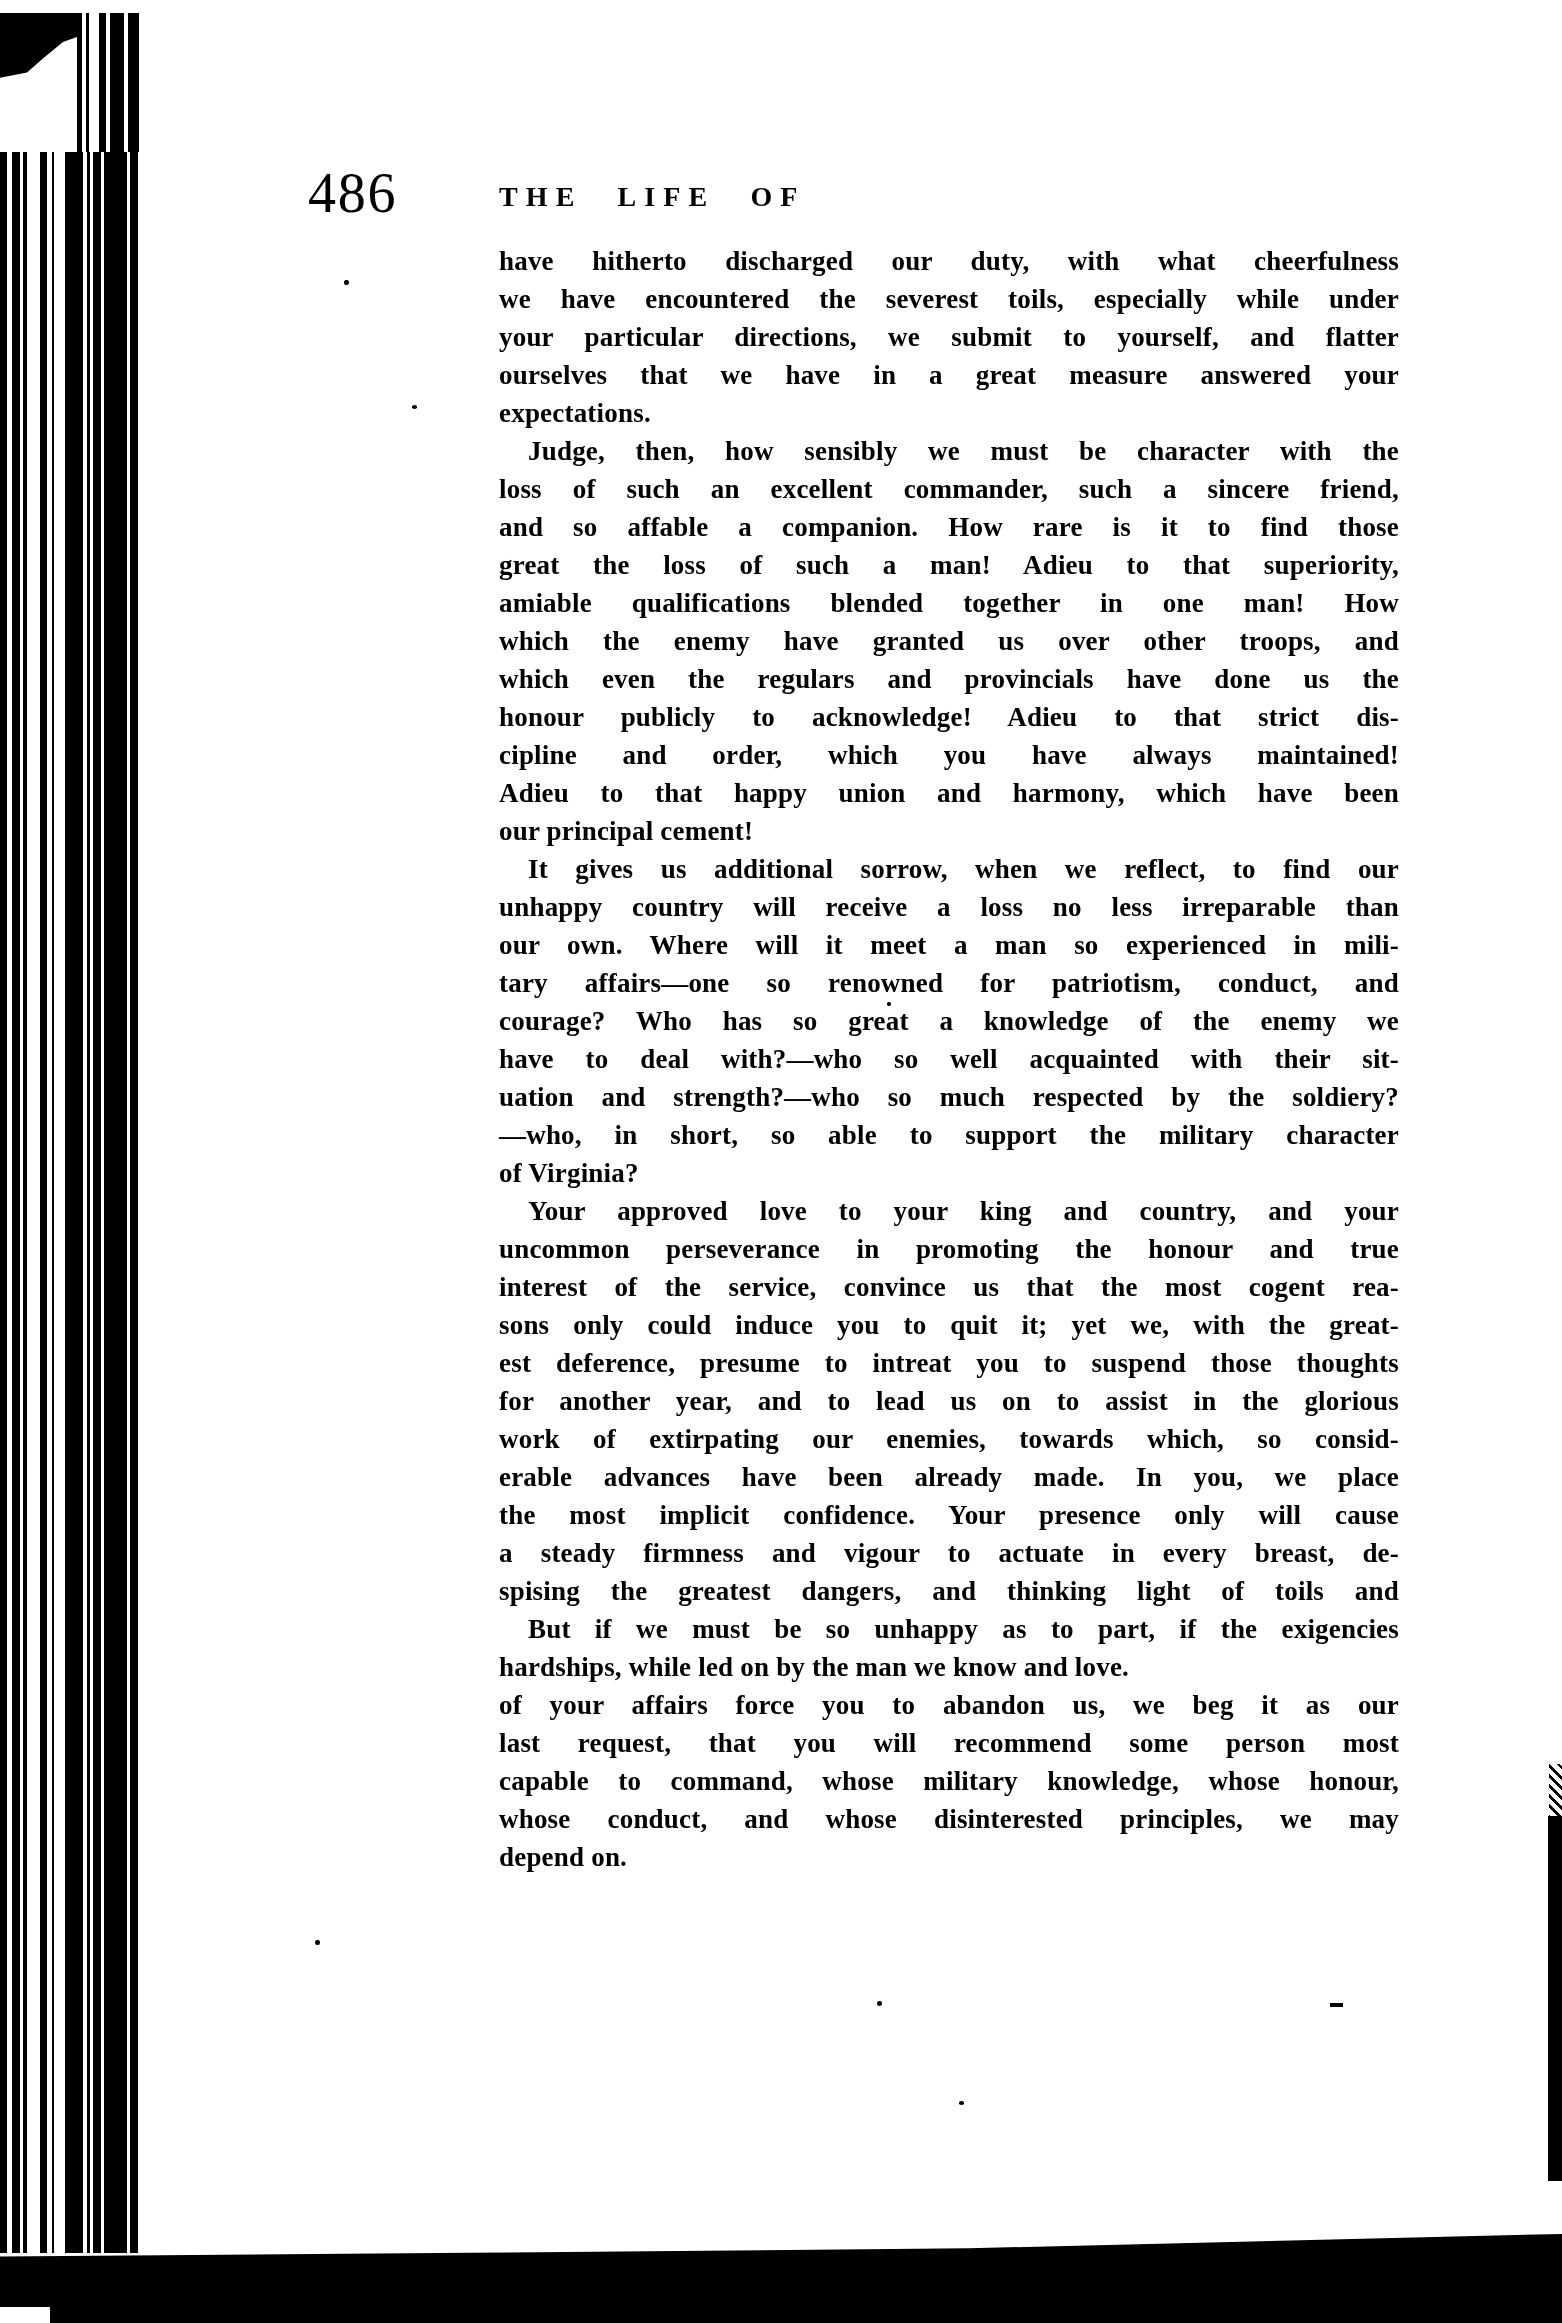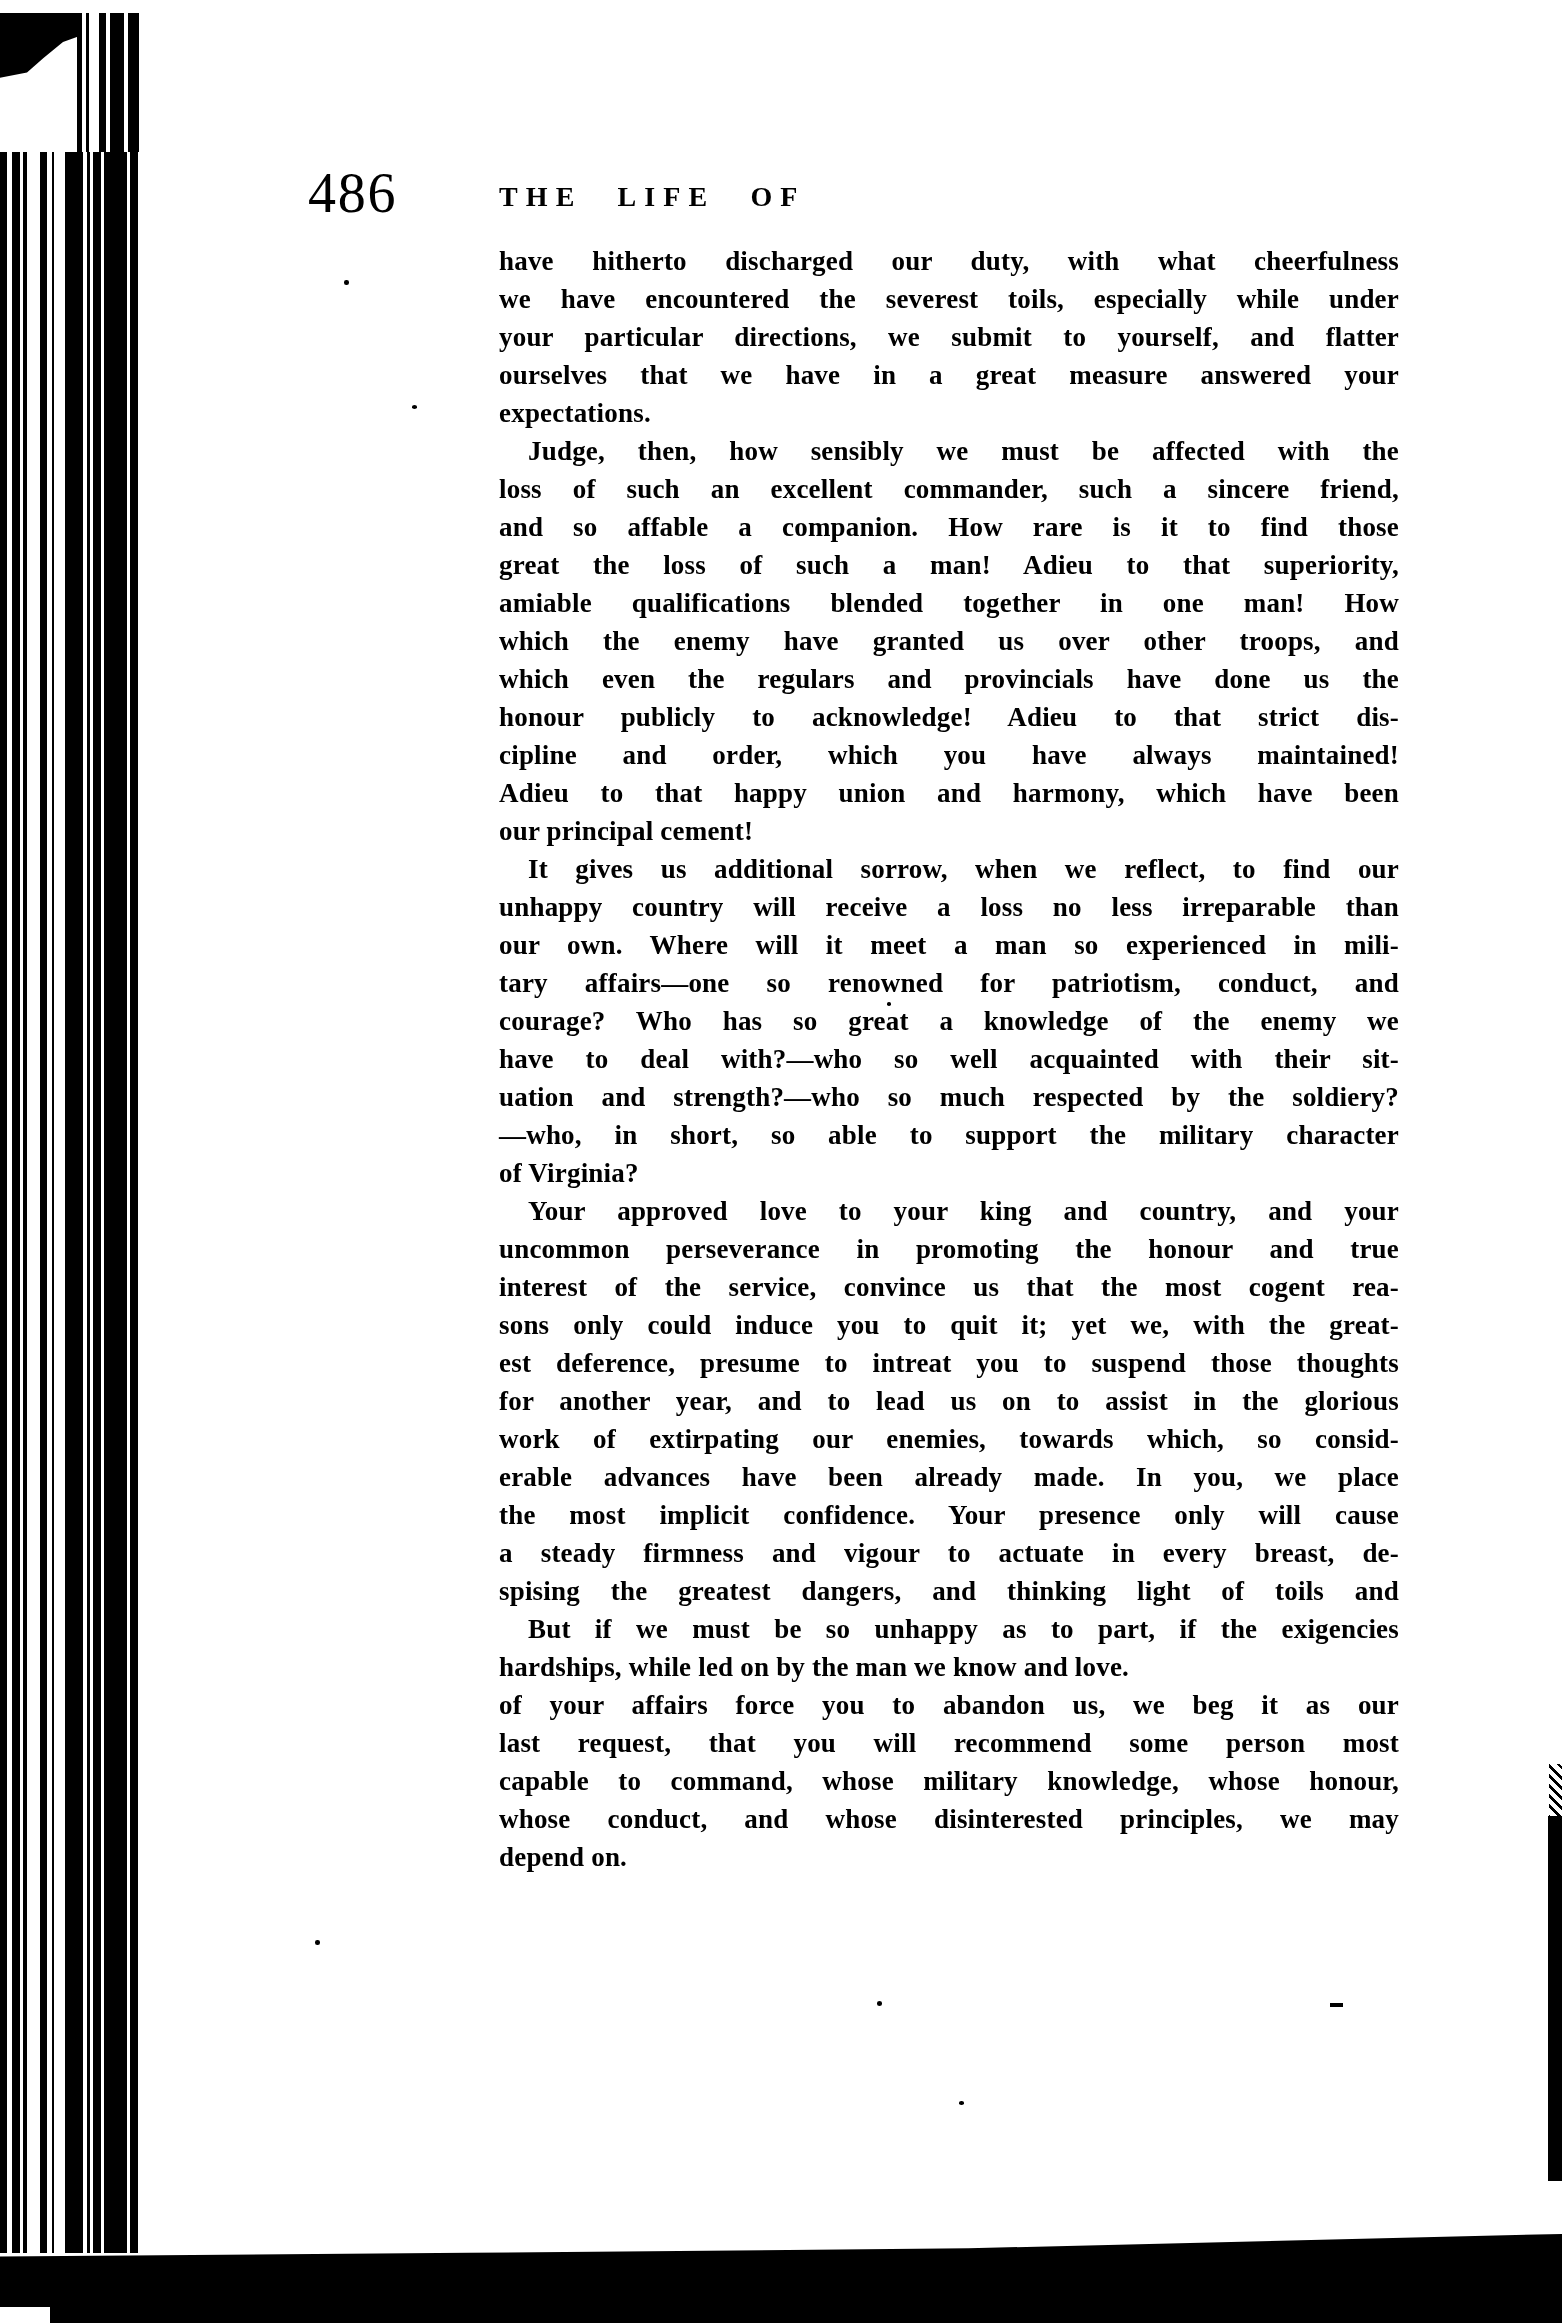--- a/index.html
+++ b/index.html
@@ -139,21 +139,21 @@
 
   <div class="folio">486</div>
   <div class="running-head">THE LIFE OF</div>
 
   <div class="text-column">
       <div class="line">have hitherto discharged our duty, with what cheerfulness</div>
       <div class="line">we have encountered the severest toils, especially while under</div>
       <div class="line">your particular directions, we submit to yourself, and flatter</div>
       <div class="line">ourselves that we have in a great measure answered your</div>
       <div class="line para-end">expectations.</div>
-      <div class="line indent">Judge, then, how sensibly we must be affected with the</div>
+      <div class="line indent">Judge, then, how sensibly we must be character with the</div>
       <div class="line">loss of such an excellent commander, such a sincere friend,</div>
       <div class="line">and so affable a companion. How rare is it to find those</div>
       <div class="line">great the loss of such a man! Adieu to that superiority,</div>
       <div class="line">amiable qualifications blended together in one man! How</div>
       <div class="line">which the enemy have granted us over other troops, and</div>
       <div class="line">which even the regulars and provincials have done us the</div>
       <div class="line">honour publicly to acknowledge! Adieu to that strict dis-</div>
       <div class="line">cipline and order, which you have always maintained!</div>
       <div class="line">Adieu to that happy union and harmony, which have been</div>
       <div class="line para-end">our principal cement!</div>

